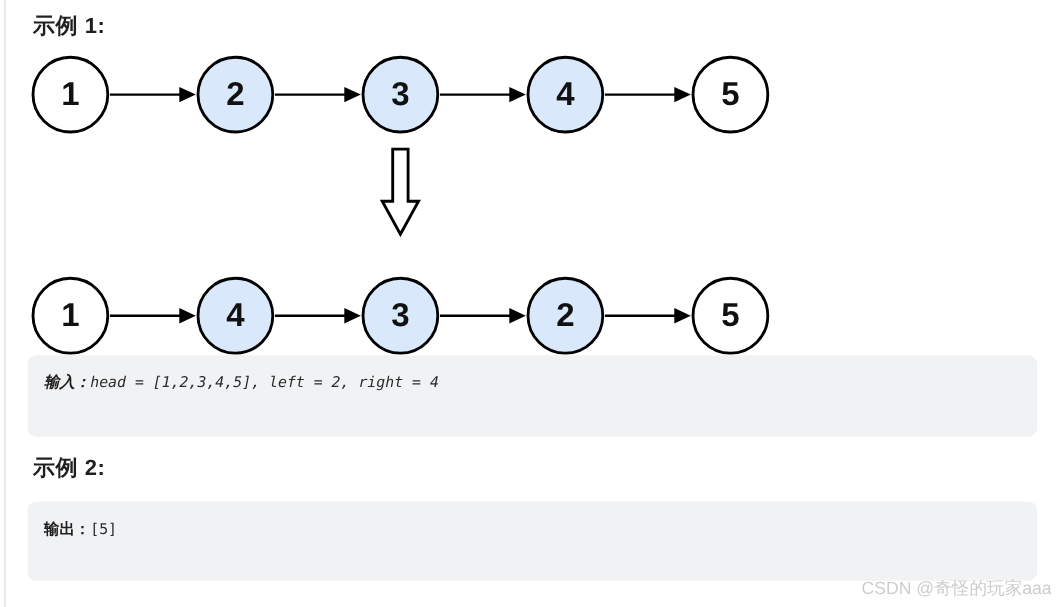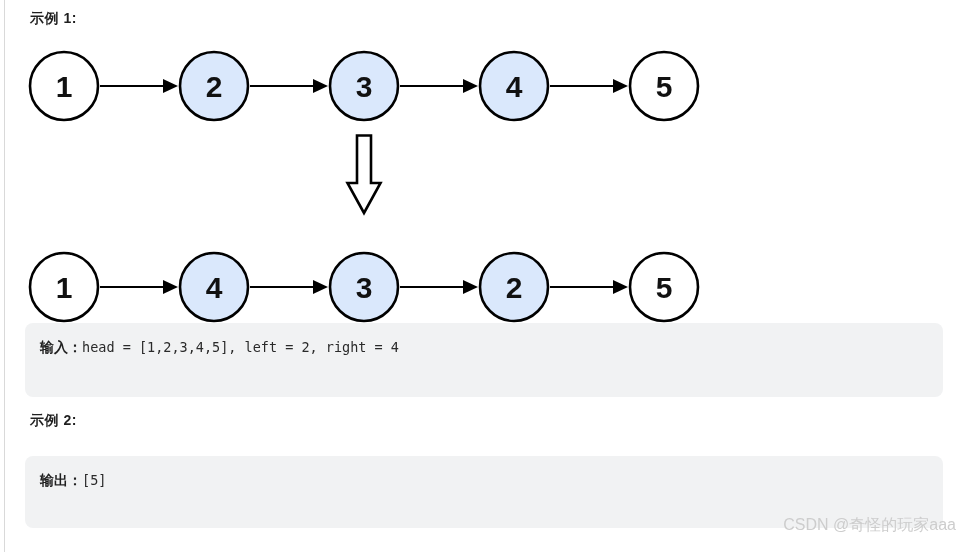--- a/index.html
+++ b/index.html
@@ -6,52 +6,52 @@
   html, body { width: 966px; height: 552px; background: #ffffff; overflow: hidden; }
   body { position: relative; font-family: "Liberation Sans", sans-serif; color: #222; }
 
   .left-rule {
     position: absolute; left: 4px; top: 0; width: 1px; height: 552px;
     background: #d9d9d9;
   }
 
   .example-heading {
     position: absolute; left: 30px;
-    font-size: 14px; font-weight: bold; color: #1f1f1f;
+    font-size: 20px; font-weight: bold; color: #1f1f1f;
     letter-spacing: 0.5px;
   }
   #heading-1 { top: 10px; }
   #heading-2 { top: 412px; }
 
   .list-diagram { position: absolute; left: 26px; width: 690px; height: 90px; }
   #list-before { top: 41px; }
   #list-after  { top: 242px; }
 
   .down-arrow-wrap { position: absolute; left: 340px; top: 134px; width: 48px; height: 82px; }
 
   .code-block {
     position: absolute; left: 25px; width: 918px;
     background: #f1f2f3; border-radius: 8px;
     padding: 11px 15px;
   }
-  #code-block-1 { top: 323px; height: 74px; }
+  #code-block-1 { top: 323px; height: 74px; font-style: italic; }
   #code-block-2 { top: 456px; height: 72px; }
 
   .code-line {
     font-family: "DejaVu Sans Mono", "Liberation Mono", monospace;
     font-size: 13.5px; line-height: 26px; color: #2a2a2a;
     white-space: pre;
   }
   .io-label {
     font-family: "Liberation Sans", sans-serif;
     font-weight: bold; font-size: 14px; color: #1f1f1f;
   }
 
   .watermark {
-    position: absolute; right: 10px; bottom: 16px;
+    position: absolute; right: 10px; bottom: 6px;
     font-size: 16px; color: #cdcdcd;
     font-family: "Liberation Sans", sans-serif;
     user-select: none;
   }
 </style>
 </head>
 <body>
 
 <div class="left-rule"></div>
 

